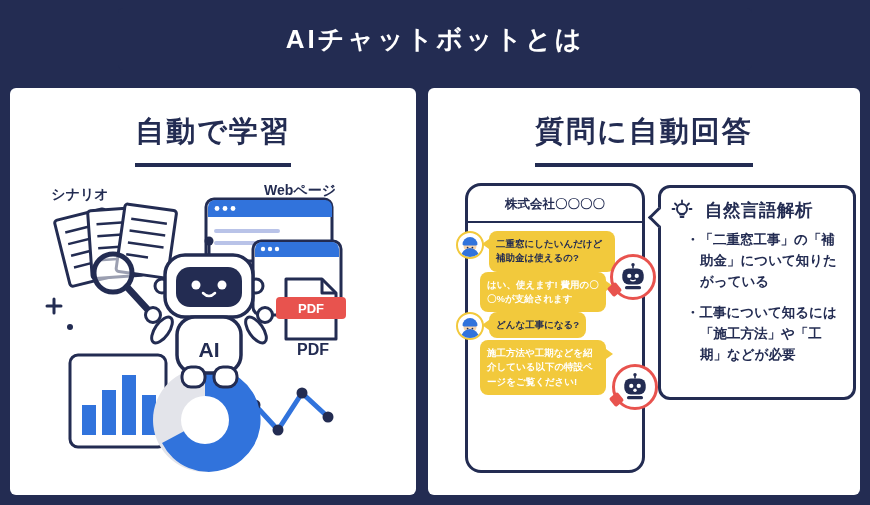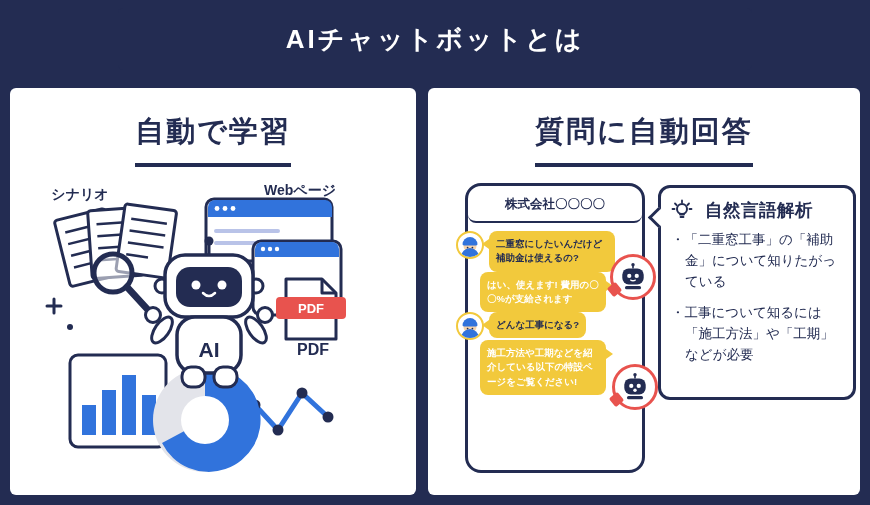--- a/index.html
+++ b/index.html
@@ -26,21 +26,21 @@
   
   .float-label { position:absolute; font-size:14px; font-weight:bold; color:var(--navy); text-align:center; }
   .label-scenario { left:28px; top:98px; width:84px; }
   .label-web { left:238px; top:94px; width:104px; }
   .illustration { position:absolute; left:0; top:95px; width:406px; height:310px; }
 
   
   .phone { position:absolute; left:37px; top:95px; width:180px; height:290px;
     border:3px solid var(--navy); border-radius:16px; background:#fff; z-index:1; }
   .phone-company { text-align:center; font-size:12.5px; font-weight:bold; color:var(--navy);
-    padding:10px 4px 8px; border-bottom:2px solid var(--navy);border-radius:8px; }
+    padding:10px 4px 8px; border-bottom:2px solid var(--navy); }
   .chat { padding:8px 6px 6px; display:flex; flex-direction:column; gap:0; }
   .msg-row { display:flex; align-items:flex-start; gap:5px; }
   .msg-row.user { margin-left:-18px; }
   .msg-row.bot  { margin-left:6px; margin-right:18px; }
   .avatar { flex:none; width:28px; height:28px; border-radius:50%; background:#fff;
     border:2px solid var(--yellow); overflow:hidden; display:flex; align-items:flex-end; justify-content:center; }
   .bubble { position:relative; border-radius:8px; padding:6px 7px; font-size:9.5px;
     font-weight:bold; line-height:1.5; background:var(--yellow); max-width:126px; }
   .bubble.user-bubble { color:var(--navy); }
   .bubble.user-bubble::before { content:""; position:absolute; left:-7px; top:8px;
@@ -59,22 +59,22 @@
 
   
   .analysis-box { position:absolute; left:230px; top:97px; width:198px; height:215px;
     background:#fff; border:3px solid var(--navy); border-radius:12px; padding:10px 10px 8px; z-index:2; }
   .analysis-box .tail { position:absolute; left:-10px; top:22px; width:15px; height:15px;
     background:#fff; border-left:3px solid var(--navy); border-bottom:3px solid var(--navy);
     transform:rotate(45deg); }
   .analysis-header { display:flex; align-items:center; gap:12px; margin-bottom:8px; }
   .analysis-header .bulb { flex:none; width:22px; height:22px; }
   .analysis-title { font-size:17.5px; font-weight:bold; color:var(--navy); letter-spacing:0.5px; }
-  .analysis-point { font-size:13.5px; font-weight:normal; color:var(--navy); line-height:1.55;
-    padding-left:14px; text-indent:-14px; margin-bottom:10px; }
+  .analysis-point { font-size:13.5px; font-weight:bold; color:var(--navy); line-height:1.55;
+    padding-left:14px; text-indent:-14px; margin-bottom:10px;margin-left:15px; }
   .analysis-footer { position:absolute; left:234px; top:326px; width:196px;
     font-size:18.5px; font-weight:bold; color:var(--navy); line-height:1.5; white-space:pre-line; }
 </style>
 </head>
 <body>
 
 <div class="stage">
 
   <header class="title-banner">
     <div class="title-inner">

